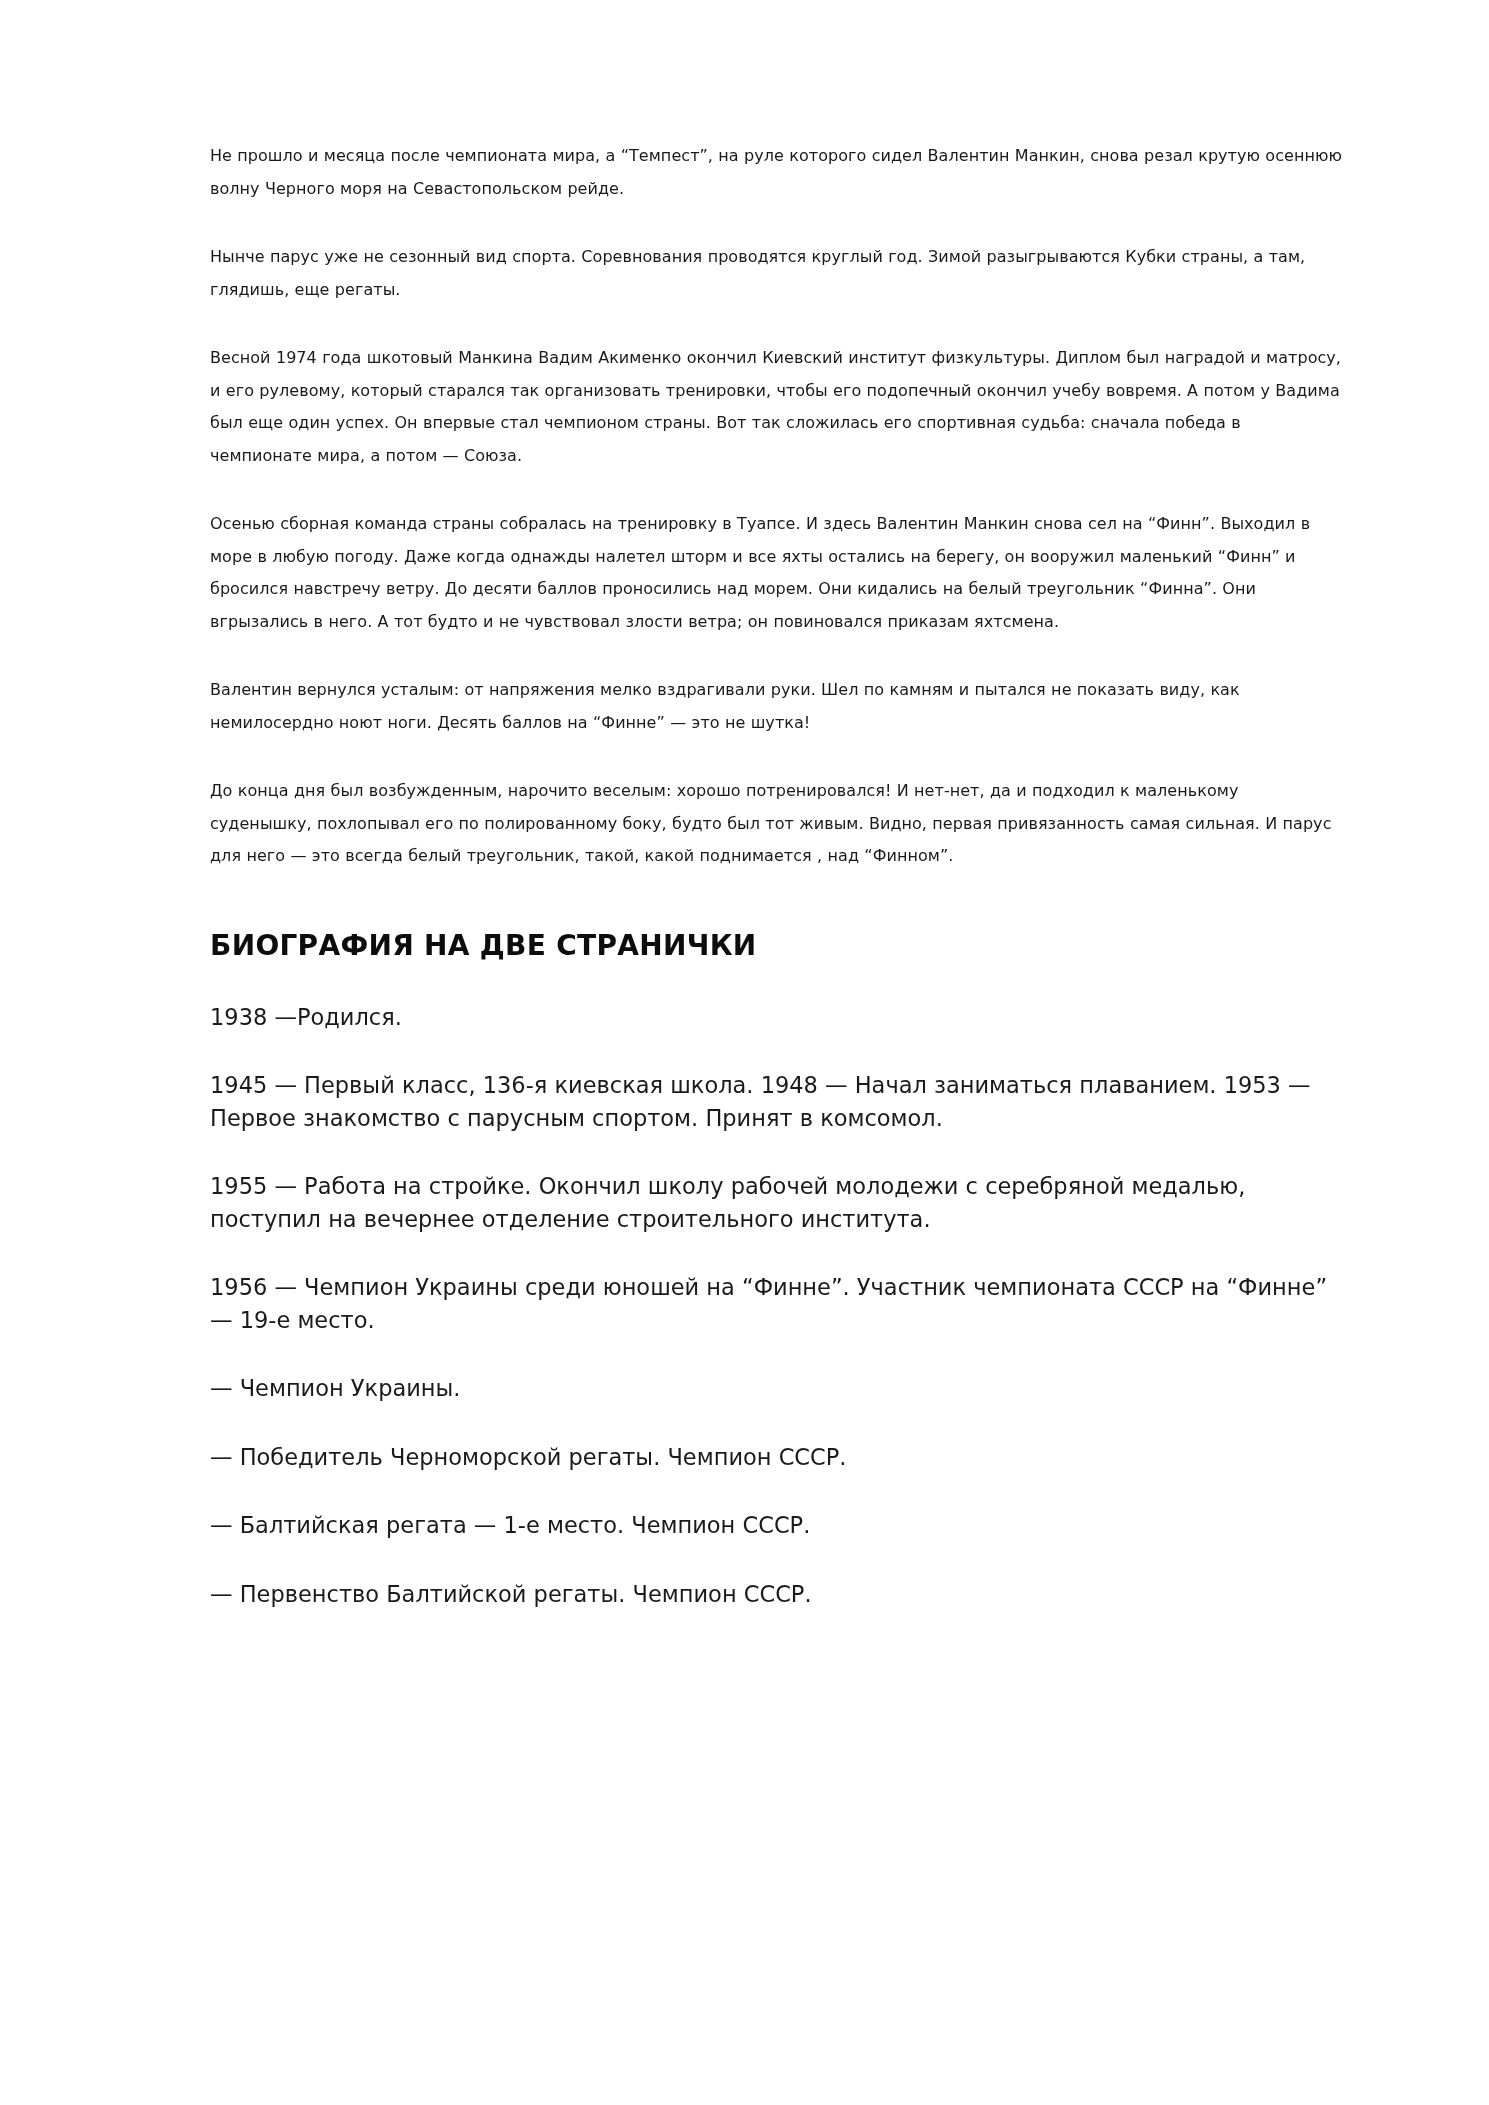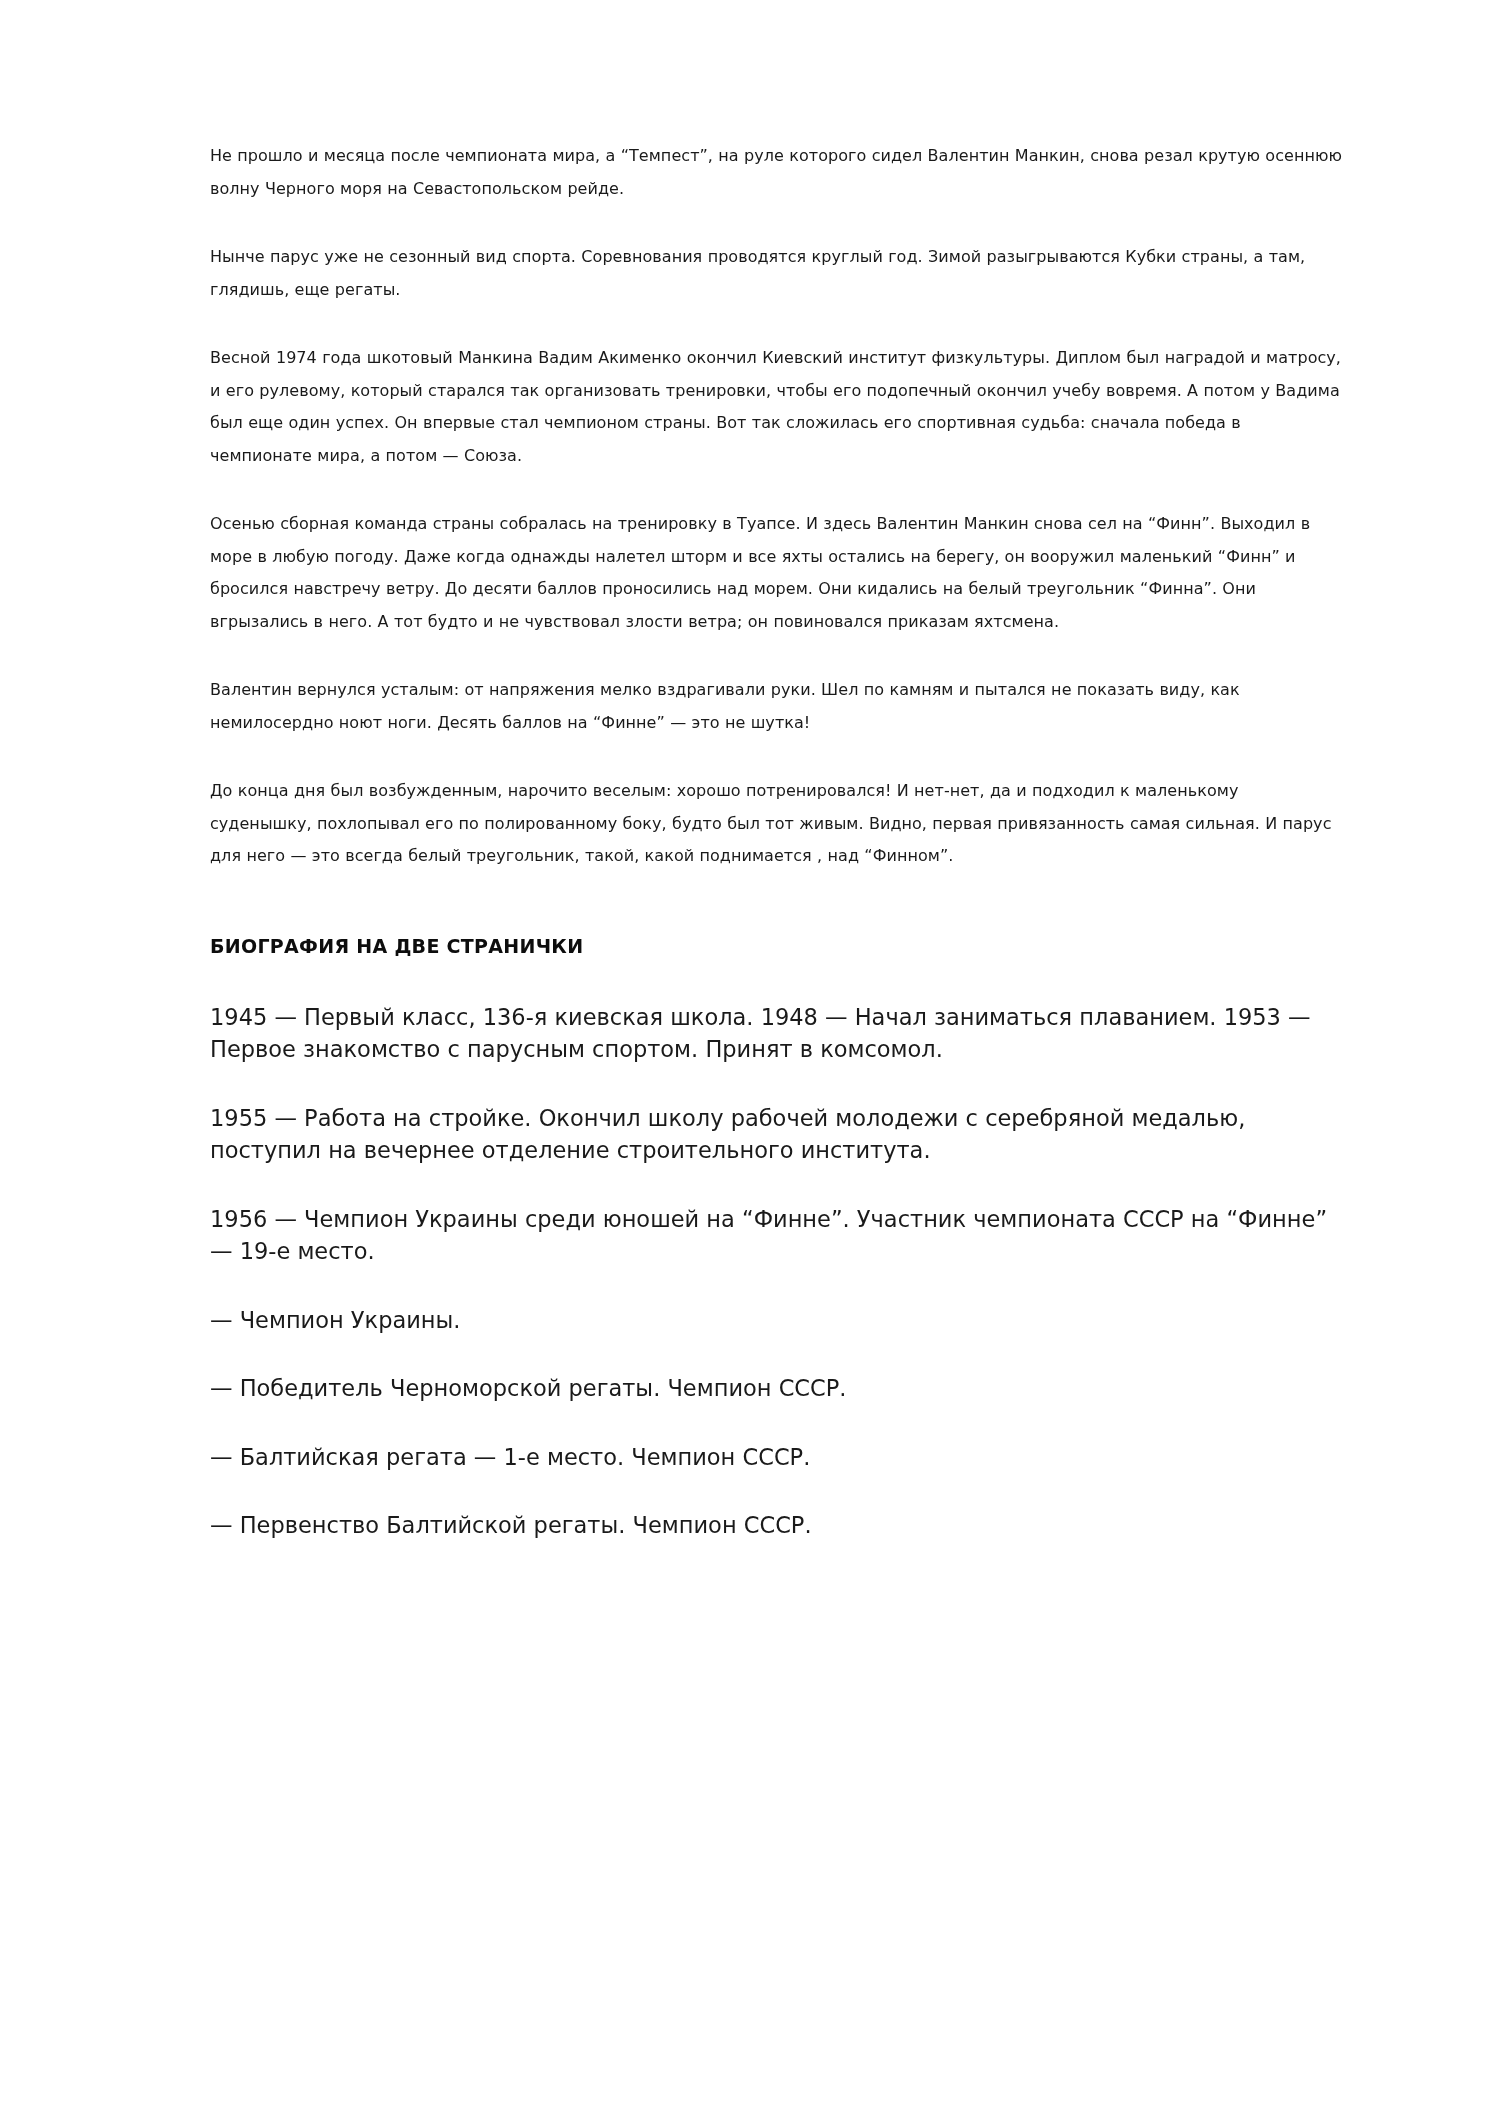--- a/index.html
+++ b/index.html
@@ -41,21 +41,21 @@
   }
   .byline {
     margin: 22px 0 0 0;
     font-size: 22.5px;
     line-height: 32.5px;
     text-align: right;
     color: #1a1a1a;
   }
   h2.section-heading {
     margin: 58px 0 40px 0;
-    font-size: 19px;
+    font-size: 28px;
     line-height: 30px;
     font-weight: bold;
     letter-spacing: 0.3px;
     color: #0d0d0d;
   }
   ul.bio-list {
     list-style: none;
     margin: 0;
     padding: 0;
   }
@@ -81,20 +81,21 @@
       <p class="para">Весной 1974 года шкотовый Манкина Вадим Акименко окончил Киевский институт физкультуры. Диплом был наградой и матросу, и его рулевому, который старался так организовать тренировки, чтобы его подопечный окончил учебу вовремя. А потом у Вадима был еще один успех. Он впервые стал чемпионом страны. Вот так сложилась его спортивная судьба: сначала победа в чемпионате мира, а потом — Союза.</p>
       <p class="para">Осенью сборная команда страны собралась на тренировку в Туапсе. И здесь Валентин Манкин снова сел на “Финн”. Выходил в море в любую погоду. Даже когда однажды налетел шторм и все яхты остались на берегу, он вооружил маленький “Финн” и бросился навстречу ветру. До десяти баллов проносились над морем. Они кидались на белый треугольник “Финна”. Они вгрызались в него. А тот будто и не чувствовал злости ветра; он повиновался приказам яхтсмена.</p>
       <p class="para">Валентин вернулся усталым: от напряжения мелко вздрагивали руки. Шел по камням и пытался не показать виду, как немилосердно ноют ноги. Десять баллов на “Финне” — это не шутка!</p>
       <p class="para">До конца дня был возбужденным, нарочито веселым: хорошо потренировался! И нет-нет, да и подходил к маленькому суденышку, похлопывал его по полированному боку, будто был тот живым. Видно, первая привязанность самая сильная. И парус для него — это всегда белый треугольник, такой, какой поднимается , над “Финном”.</p>
     </div>
 
 
     <h2 class="section-heading">БИОГРАФИЯ НА ДВЕ СТРАНИЧКИ</h2>
 
     <ul class="bio-list">
+      <li>1938 —Родился.</li>
       <li>1945 — Первый класс, 136-я киевская школа. 1948 — Начал заниматься плаванием. 1953 — Первое знакомство с парусным спортом. Принят в комсомол.</li>
       <li>1955 — Работа на стройке. Окончил школу рабочей молодежи с серебряной медалью, поступил на вечернее отделение строительного института.</li>
       <li>1956 — Чемпион Украины среди юношей на “Финне”. Участник чемпионата СССР на “Финне” — 19-е место.</li>
       <li>— Чемпион Украины.</li>
       <li>— Победитель Черноморской регаты. Чемпион СССР.</li>
       <li>— Балтийская регата — 1-е место. Чемпион СССР.</li>
       <li>— Первенство Балтийской регаты. Чемпион СССР.</li>
     </ul>
 
   </div>

